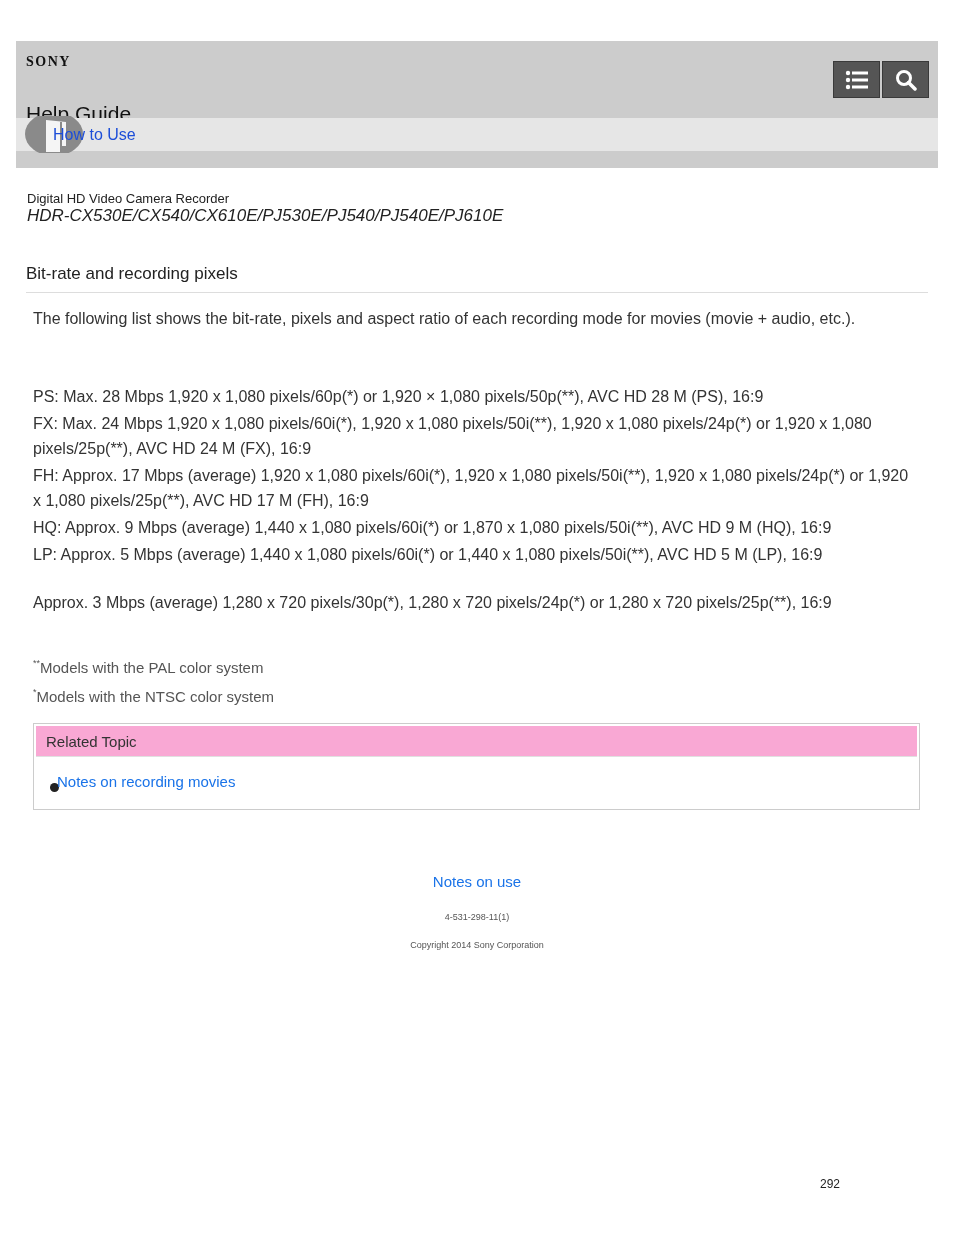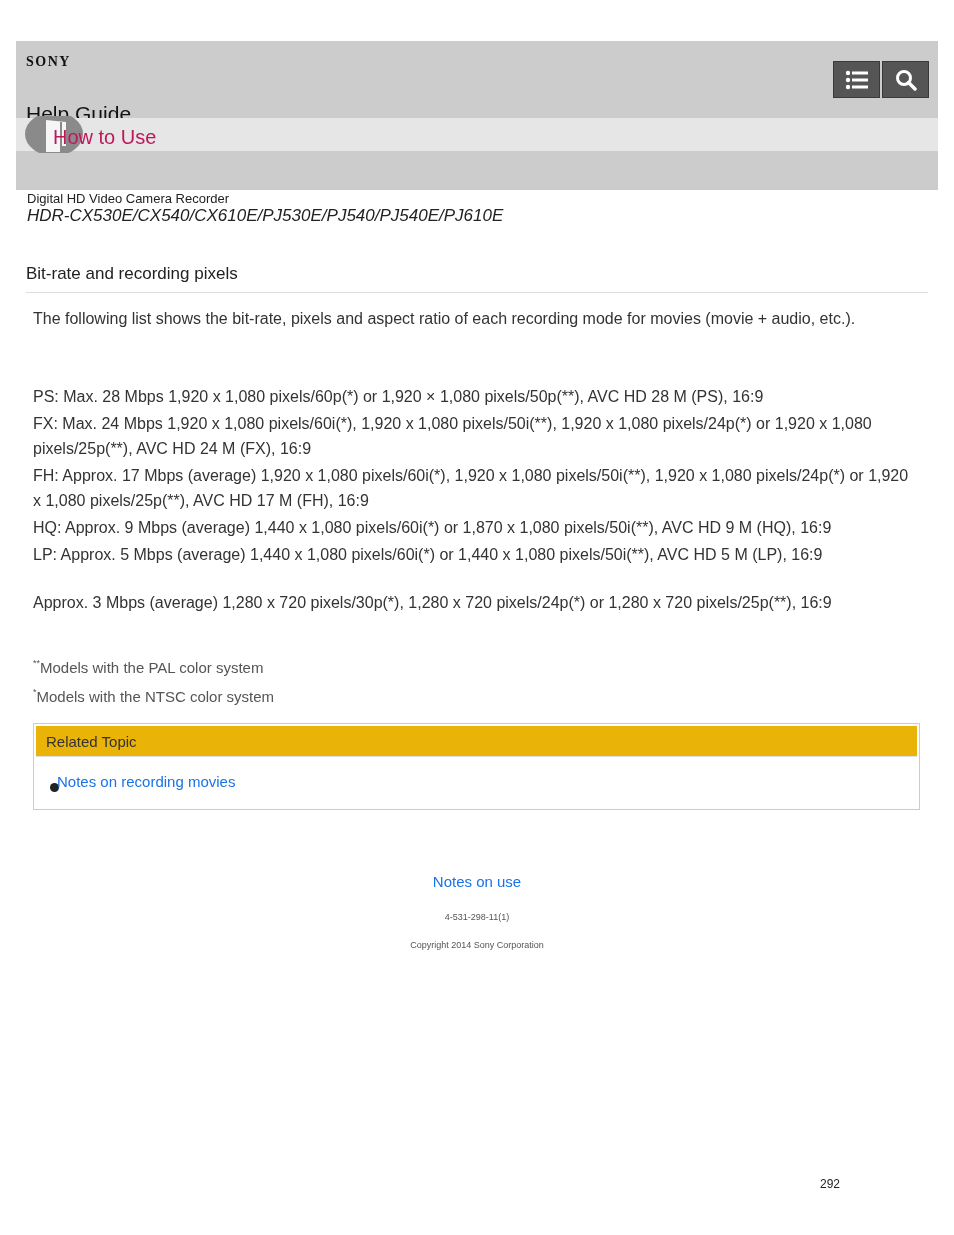--- a/index.html
+++ b/index.html
@@ -1,20 +1,20 @@
 <!DOCTYPE html>
 <html><head>
   <meta charset="utf-8">
   <style>
     * { box-sizing: border-box; margin: 0; padding: 0; }
     html, body { width: 954px; height: 1235px; background: #ffffff; }
     body { font-family: "Liberation Sans", sans-serif; color: #333; position: relative; }
 
     .header {
-      position: absolute; left: 16px; top: 41px; width: 922px; height: 149px;
+      position: absolute; left: 16px; top: 41px; width: 922px; height: 127px;
       background: #cccccc;
     }
     .brand {
       position: absolute; left: 10px; top: 13px;
       font-family: "Liberation Serif", serif; font-weight: bold; font-size: 14px;
       letter-spacing: 1.5px; color: #111;
     }
     .title {
       position: absolute; left: 10px; top: 37px;
       font-size: 21px; color: #111; margin-top: 24px;
@@ -23,21 +23,21 @@
     .hdr-btn {
       width: 47px; height: 37px; background: #555555; border: 1px solid #3a3a3a;
       display: flex; align-items: center; justify-content: center;
     }
     .nav-bar {
       position: absolute; left: 0; top: 77px; width: 922px; height: 33px;
       background: #e6e6e6;
     }
     .nav-icon { position: absolute; left: 8px; top: -2px; width: 60px; height: 37px; overflow: hidden; }
     .nav-label {
-      position: absolute; left: 37px; top: 8px; font-size: 20px; color: #be185d;
+      position: absolute; left: 37px; top: 8px; font-size: 16px; color: #1d4ed8;
     }
 
     .product-cat { position: absolute; left: 27px; top: 191px; font-size: 13px; color: #222; }
     .product-model { position: absolute; left: 27px; top: 206px; font-size: 17px; color: #222; font-style: italic; }
 
     .page-title { position: absolute; left: 26px; top: 264px; font-size: 17px; color: #222; }
     .title-rule { position: absolute; left: 26px; top: 292px; width: 902px; height: 1px; background: #dddddd; }
 
     .intro { position: absolute; left: 33px; top: 310px; font-size: 16px; color: #333; white-space: nowrap; }
 
@@ -47,21 +47,21 @@
 
     .notes { position: absolute; left: 33px; top: 651px; font-size: 15px; color: #555; line-height: 25px; }
     .notes sup { font-size: 9px; vertical-align: 7px; }
 
     .related {
       position: absolute; left: 33px; top: 723px; width: 887px; height: 87px;
       border: 1px solid #cccccc; background: #fff;
     }
     .related-head {
       position: absolute; left: 2px; top: 2px; right: 2px; height: 31px;
-      background: #eab308; border-bottom: 1px solid #e0e0e0;
+      background: #f9a8d4; border-bottom: 1px solid #e0e0e0;
     }
     .related-head span { position: absolute; left: 10px; top: 7px; font-size: 15px; color: #333; }
     .related-item { position: absolute; left: 16px; top: 49px; font-size: 15px; }
     .bullet {
       position: absolute; left: 0; top: 10px; width: 9px; height: 9px; border-radius: 50%; background: #222;
     }
     .related-item a { position: absolute; left: 7px; top: 0; color: #1a73e8; text-decoration: none; white-space: nowrap; }
 
     .footer-link { position: absolute; left: 0; width: 954px; top: 873px; text-align: center; font-size: 15px; }
     .footer-link a { color: #1a73e8; text-decoration: none; }

